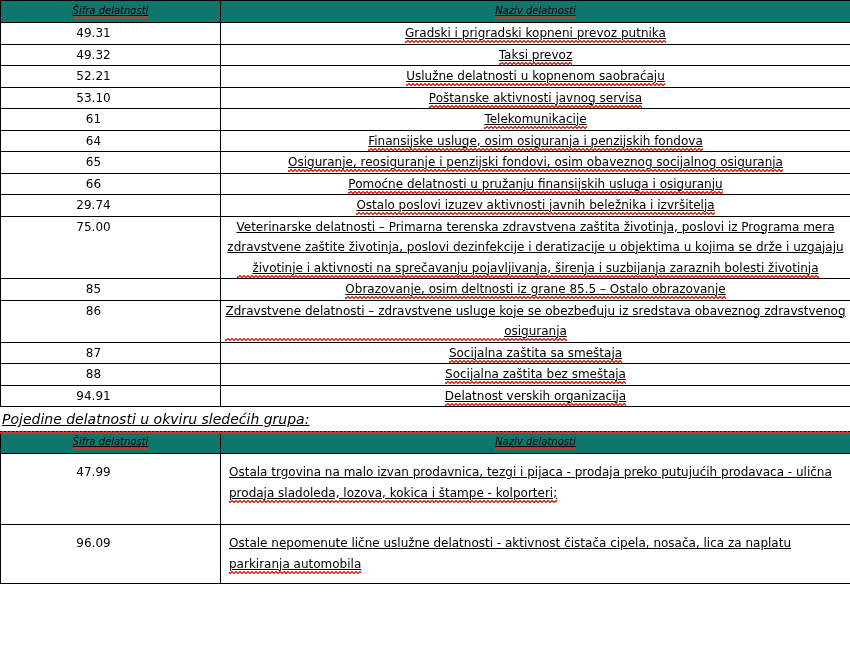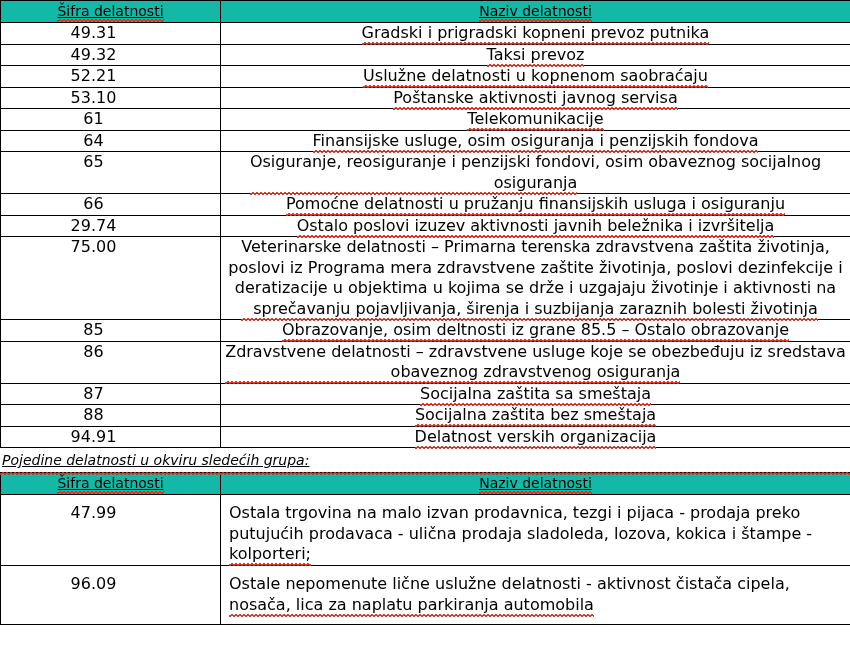--- a/index.html
+++ b/index.html
@@ -27,68 +27,71 @@
     width: 850px;
     border: 1px solid #000;
   }
   table.grid col.c-code { width: 220px; }
   table.grid col.c-name { width: 630px; }
 
   table.grid th,
   table.grid td {
     border: 1px solid #000;
     padding: 0 3px;
-    font-size: 16px;
+    font-size: 12px;
     line-height: 20.5px;
     vertical-align: top;
   }
 
   
   table.grid thead th {
-    background: #14b8a6;
+    background: #0f766e;
     color: #000000;
     font-weight: normal;
     text-align: center;
     height: 21px;
     line-height: 20px;
-    font-size: 14px;
+    font-size: 10px;
+    font-style: italic;
   }
   .hdr-txt {
     text-decoration: underline;
     text-decoration-color: #000;
   }
 
   
   .t1 td.code {
     text-align: center;
     padding-left: 0;
     padding-right: 34px;
   }
   .t1 td.name {
     text-align: center;
   }
   .t1 td .u {
+    text-decoration: underline;
     text-decoration-color: #000;
     text-decoration-thickness: 1px;
   }
   .t1 tbody tr { height: 20.5px; }
 
   
   .t2 td.code {
     text-align: center;
     padding-left: 0;
     padding-right: 34px;
     padding-top: 8px;
   }
   .t2 td.name {
     text-align: left;
     padding-left: 8px;
     padding-top: 8px;
   }
   .t2 td .u {
+    text-decoration: underline;
     text-decoration-color: #000;
   }
   .t2 tr.r1 td { height: 62px; }
   .t2 tr.r2 td { height: 50px; }
 
   .section-note {
     font-size: 14px;
     font-weight: normal;
     font-style: italic;
     text-decoration: underline;

